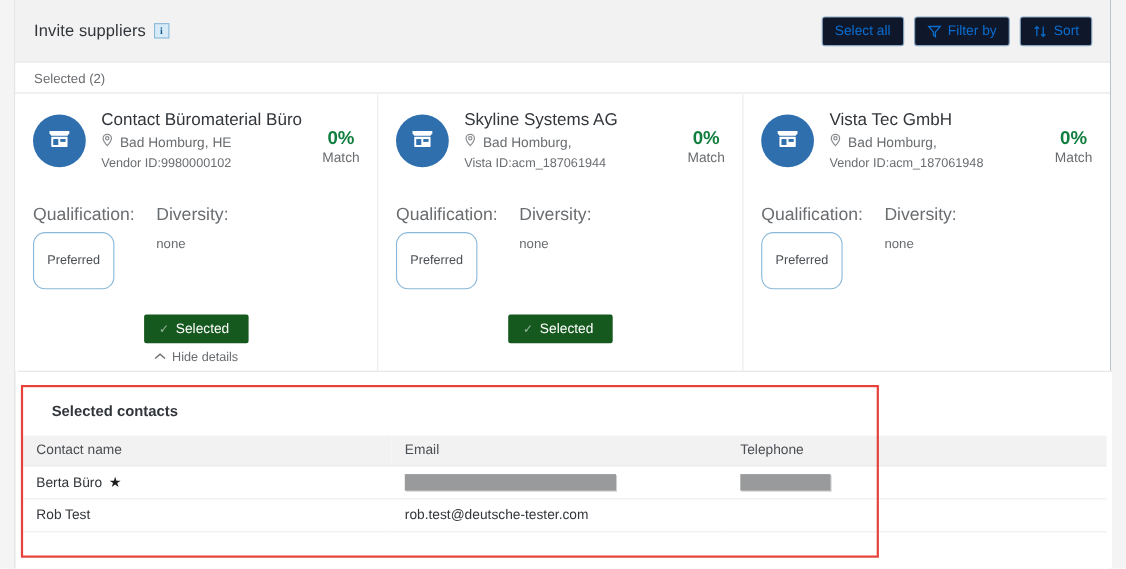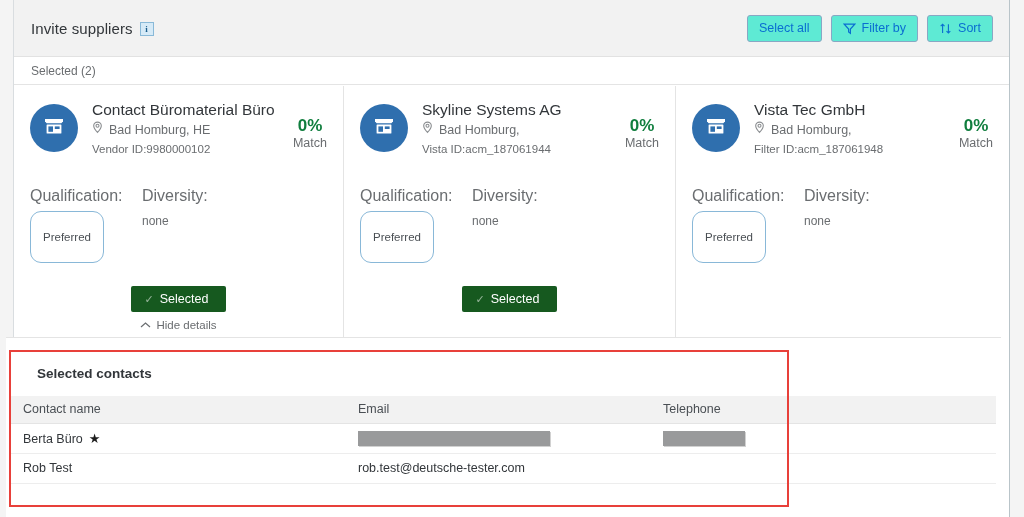--- a/index.html
+++ b/index.html
@@ -52,21 +52,21 @@
     font-family: "Liberation Serif", serif;
     cursor: pointer;
   }
   .header-actions {
     margin-left: auto; margin-right: 16px;
     display: flex; gap: 9px; align-items: center;
   }
   .hbtn {
     height: 27px; padding: 0 11px;
     border: 1px solid #89a7c4; border-radius: 3px;
-    background: #5eead4; color: #0a6ed1;
+    background: #0f172a; color: #0a6ed1;
     font-size: 12.5px; font-family: "Liberation Sans", sans-serif;
     display: inline-flex; align-items: center; gap: 6px;
     cursor: pointer; white-space: nowrap;
   }
   .hbtn svg { display: block; }
 
   
   .selected-bar {
     position: absolute; left: 14px; top: 57px; width: 995px; height: 28px;
     background: #ffffff; border-bottom: 1px solid #e4e4e4;
@@ -141,21 +141,21 @@
     display: inline-flex; align-items: center; gap: 6px; cursor: pointer;
   }
   .sel-btn .chk { font-size: 11px; opacity: .55; }
   .hide-details {
     margin-top: 7px; font-size: 11.5px; color: #6a6d70;
     display: inline-flex; align-items: center; gap: 5px; cursor: pointer;
   }
 
   
   .lower {
-    position: absolute; left: 6px; top: 337px; width: 995px; height: 180px;
+    position: absolute; left: 16px; top: 337px; width: 995px; height: 180px;
     background: #ffffff; border-top: 1px solid #e4e4e4;
   }
 
   .contacts-outline {
     position: absolute; left: 3px; top: 12px; width: 780px; height: 157px;
     border: 2px solid #e8403a; background: transparent;
     pointer-events: none; z-index: 5;
   }
 
   .contacts {
@@ -357,21 +357,21 @@
           <div class="vendor-name">Vista Tec GmbH</div>
           <div class="vendor-loc">
             <span>
               <svg width="11" height="13" viewBox="0 0 11 13" fill="none" stroke="#8b8e91" stroke-width="1.1">
                 <path d="M5.5 1.1c2.1 0 3.8 1.6 3.8 3.6 0 2.7-3.8 6.7-3.8 6.7S1.7 7.4 1.7 4.7c0-2 1.7-3.6 3.8-3.6z"></path>
                 <circle cx="5.5" cy="4.7" r="1.5"></circle>
               </svg>
             </span>
             <span>Bad Homburg,</span>
           </div>
-          <div class="vendor-id">Filter ID:acm_187061948</div>
+          <div class="vendor-id">Vendor ID:acm_187061948</div>
         </div>
         <div class="match">
           <div class="match-pct">0%</div>
           <div class="match-lbl">Match</div>
         </div>
       </div>
       <div class="meta-row">
         <div class="meta-col">
           <div class="meta-label">Qualification:</div>
           <div class="pill">Preferred</div>

